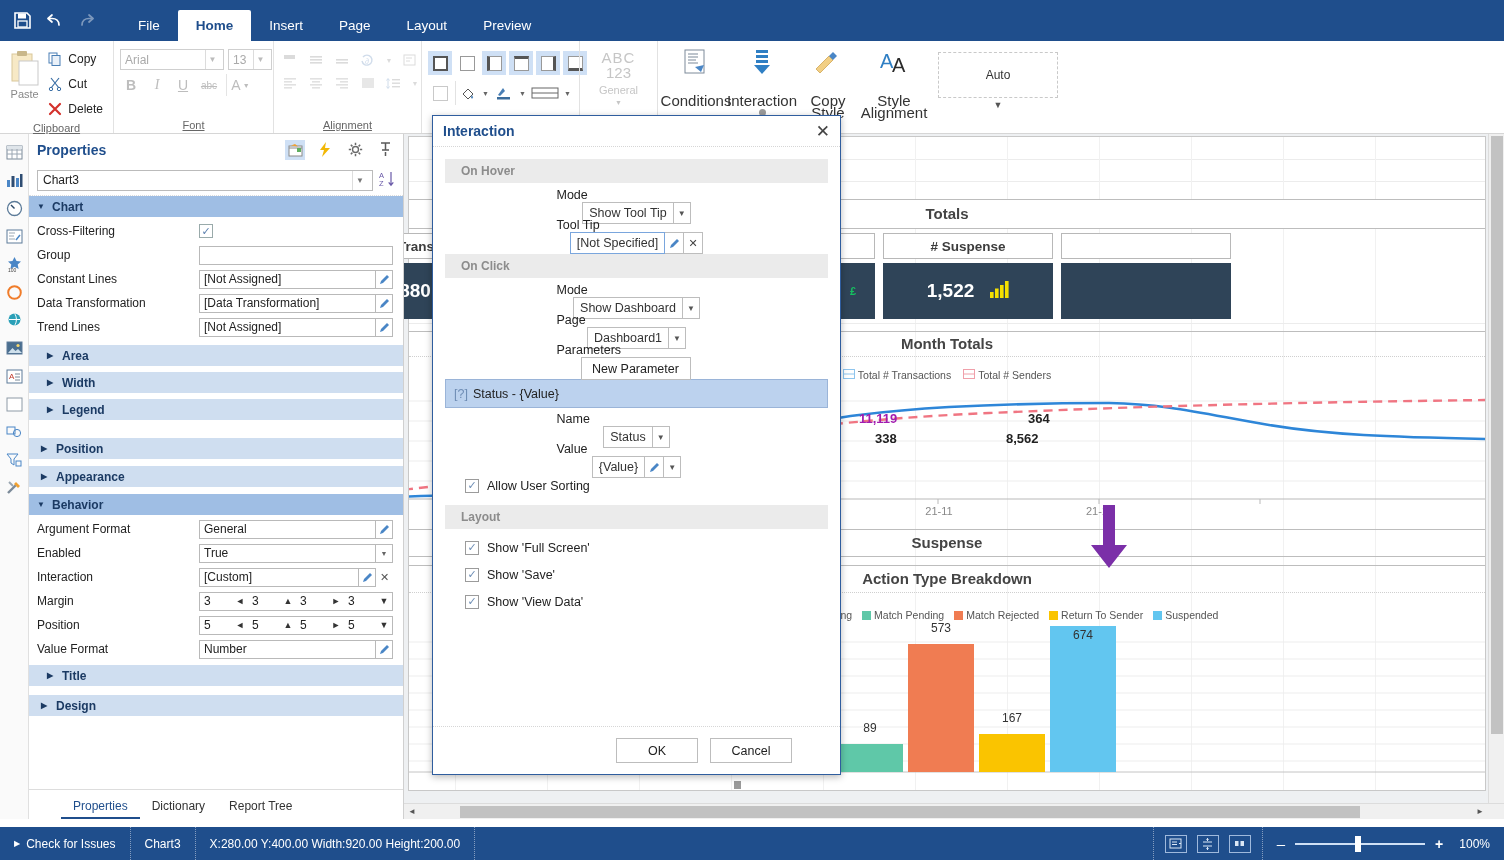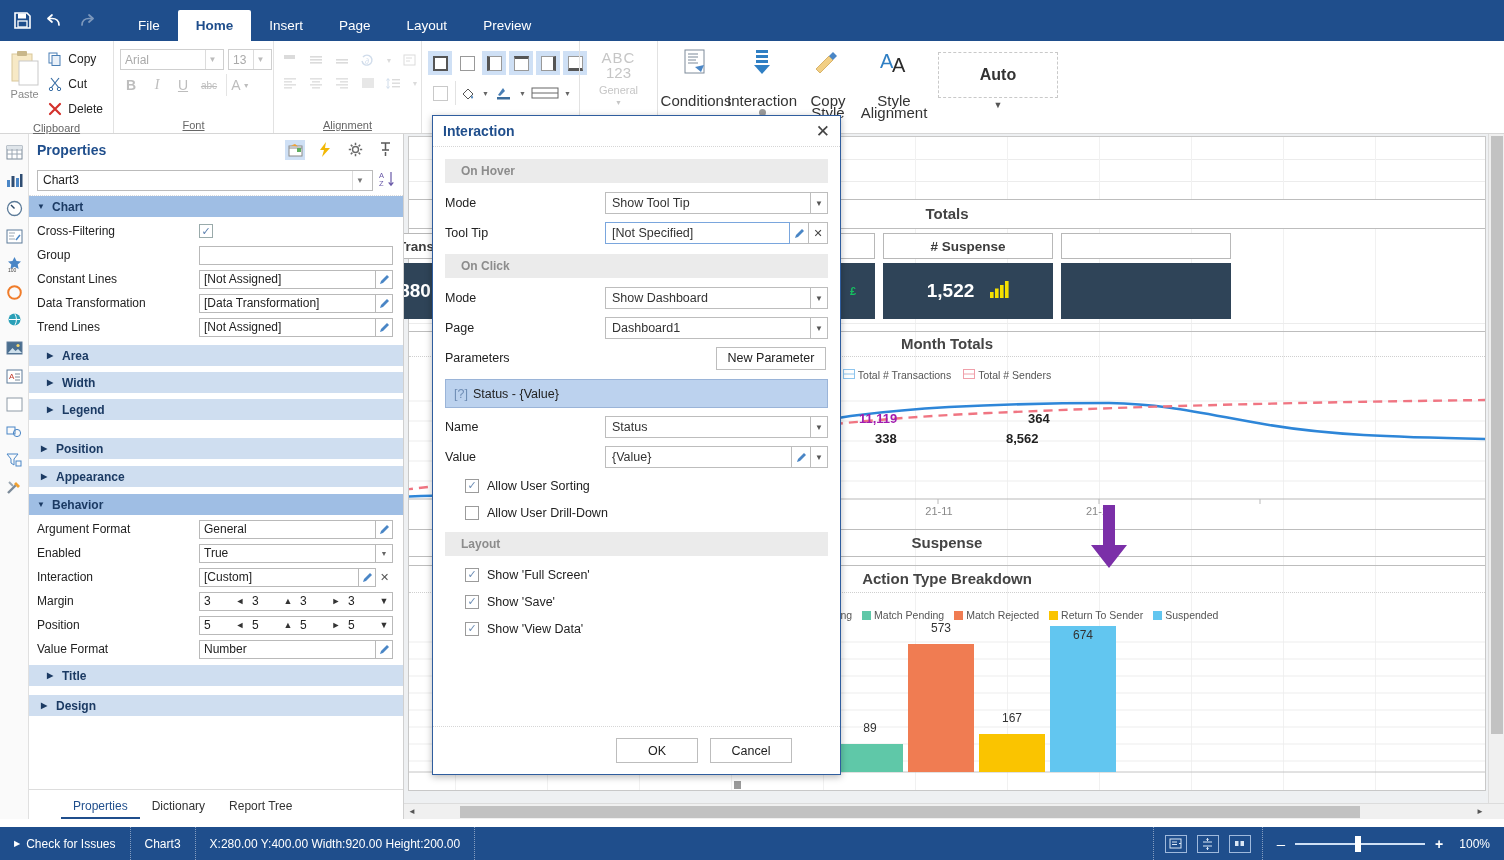--- a/index.html
+++ b/index.html
@@ -79,21 +79,21 @@
 
   .abc-btn { display:flex; flex-direction:column; align-items:center; color:#c6c6c6; width:64px; padding-top:4px;}
   .abc-btn .t1 { font-size:15px; line-height:15px; letter-spacing:1px;}
   .abc-btn .t2 { font-size:15px; line-height:16px; }
   .abc-btn .t3 { font-size:11px; margin-top:3px; }
 
   .style-btns { display:flex; align-items:flex-start; gap:2px; padding-top:2px;}
   .sbtn { width:64px; display:flex; flex-direction:column; align-items:center; }
   .sbtn .lbl { font-size:15px; color:#333; text-align:center; line-height:12px; margin-top:17px;}
   .auto-box { width:120px; height:46px; border:1px dashed #c9c9c9; display:flex; align-items:center;
-              justify-content:center; font-size:16px; color:#333; margin-top:4px;font-weight:bold;}
+              justify-content:center; font-size:12px; color:#333; margin-top:4px;}
   .auto-arw { text-align:center; color:#555; font-size:9px; margin-top:2px;}
 
   
   .rail {
     position:absolute; left:0; top:134px; width:29px; height:685px; background:#fafafa;
     border-right:1px solid #e0e0e0; padding-top:4px;
   }
   .rail-ic { width:29px; height:28px; display:flex; align-items:center; justify-content:center; }
 
   
@@ -177,21 +177,21 @@
     background:#fff; border:1px solid #2f5d9e; box-shadow:0 2px 7px rgba(0,0,0,.28);
     display:flex; flex-direction:column; z-index:50;
   }
   .dlg-title { height:31px; display:flex; align-items:center; padding:0 10px;
                border-bottom:1px dotted #d6d6d6;}
   .dlg-title .t { font-size:14px; font-weight:bold; color:#1f4e8c; }
   .dlg-close { margin-left:auto; font-size:17px; color:#444; line-height:1; }
   .dlg-body { flex:1; padding:6px 12px 0 12px; }
   .sec { height:24px; background:#ebebeb; display:flex; align-items:center;
          padding-left:16px; font-size:12px; font-weight:bold; color:#8c8c8c; margin:6px 0 5px 0; }
-  .drow { height:30px; display:flex; align-items:center; }
+  .drow { height:30px; display:flex; align-items:center;flex-direction:column; }
   .dlabel { width:160px; font-size:12.5px; color:#222; }
   .dctl { flex:1; display:flex; align-items:center; }
   .dsel { flex:1; height:22px; border:1px solid #bdbdbd; background:#fff; display:flex; align-items:center;
           padding:0 6px; font-size:12.5px; color:#333; }
   .dsel-arw { width:17px; height:22px; border:1px solid #bdbdbd; border-left:none; background:#fff;
               display:flex; align-items:center; justify-content:center; color:#555; font-size:8px;}
   .dsel.focus { border-color:#7aa6dd; }
   .dbtn-sm { width:19px; height:22px; border:1px solid #bdbdbd; border-left:none; background:#fff;
              display:flex; align-items:center; justify-content:center; }
   .param-box {
@@ -1137,24 +1137,20 @@
               </svg>
             </div>
           <div class="dsel-arw" style="border-left:none;">▼</div>
         </div>
       </div>
 
       <div class="chkrow">
         <span class="chk">✓</span>
         <span>Allow User Sorting</span>
       </div>
-      <div class="chkrow">
-        <span class="chk"></span>
-        <span>Allow User Drill-Down</span>
-      </div>
 
       <div class="sec">Layout</div>
       <div class="chkrow">
         <span class="chk">✓</span>
         <span>Show 'Full Screen'</span>
       </div>
       <div class="chkrow">
         <span class="chk">✓</span>
         <span>Show 'Save'</span>
       </div>

